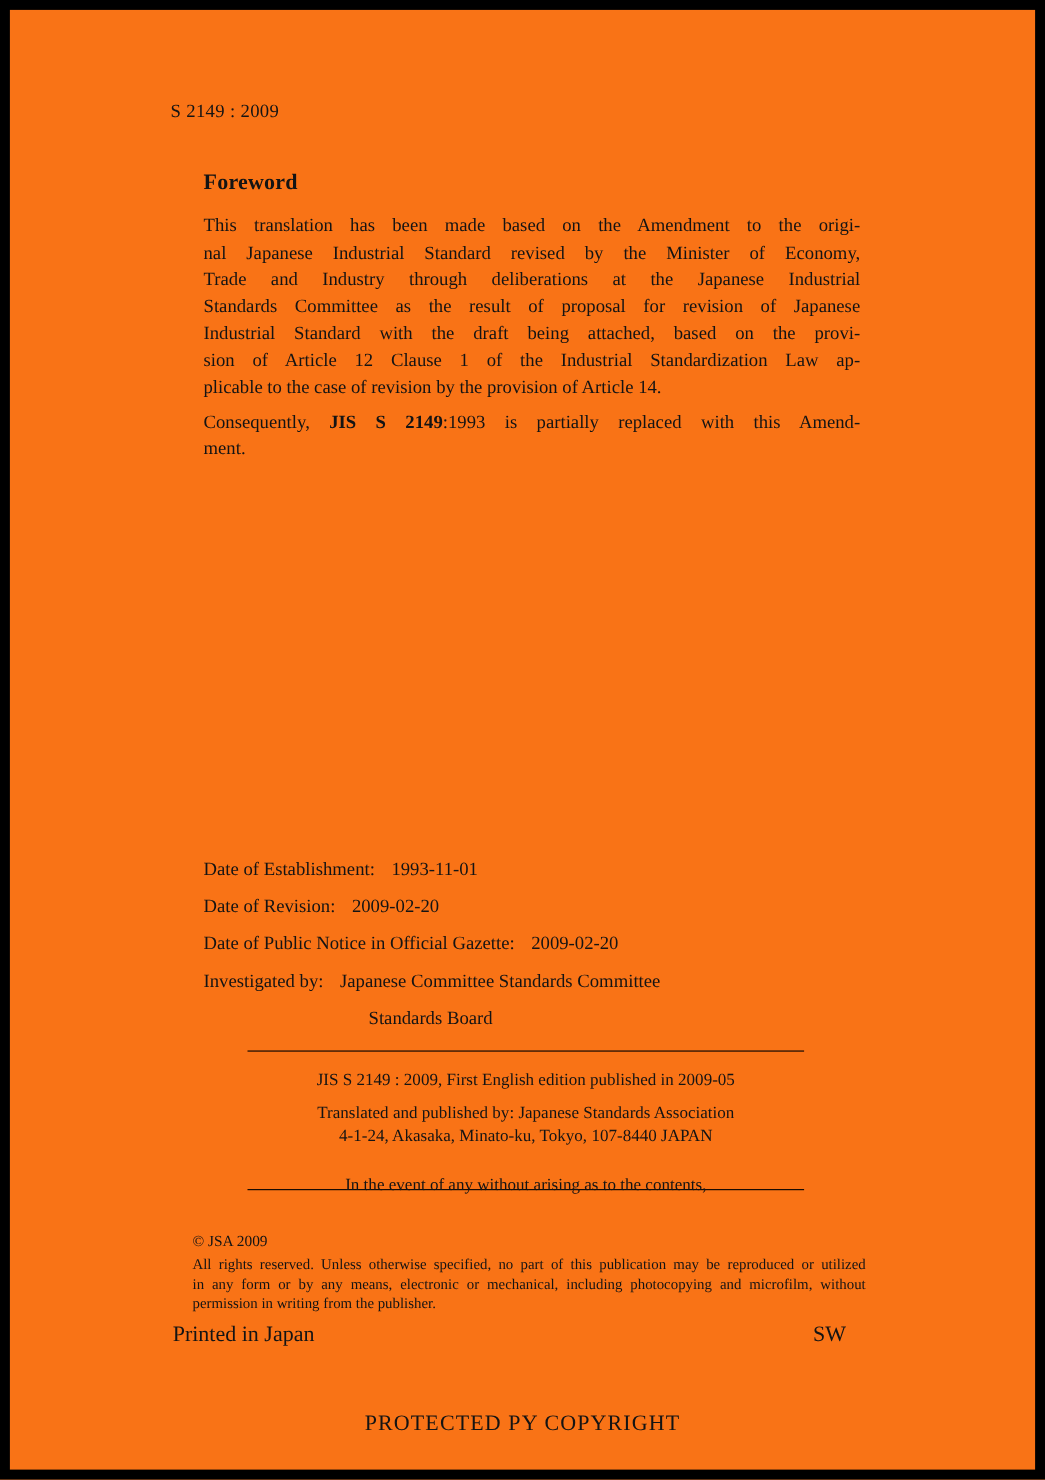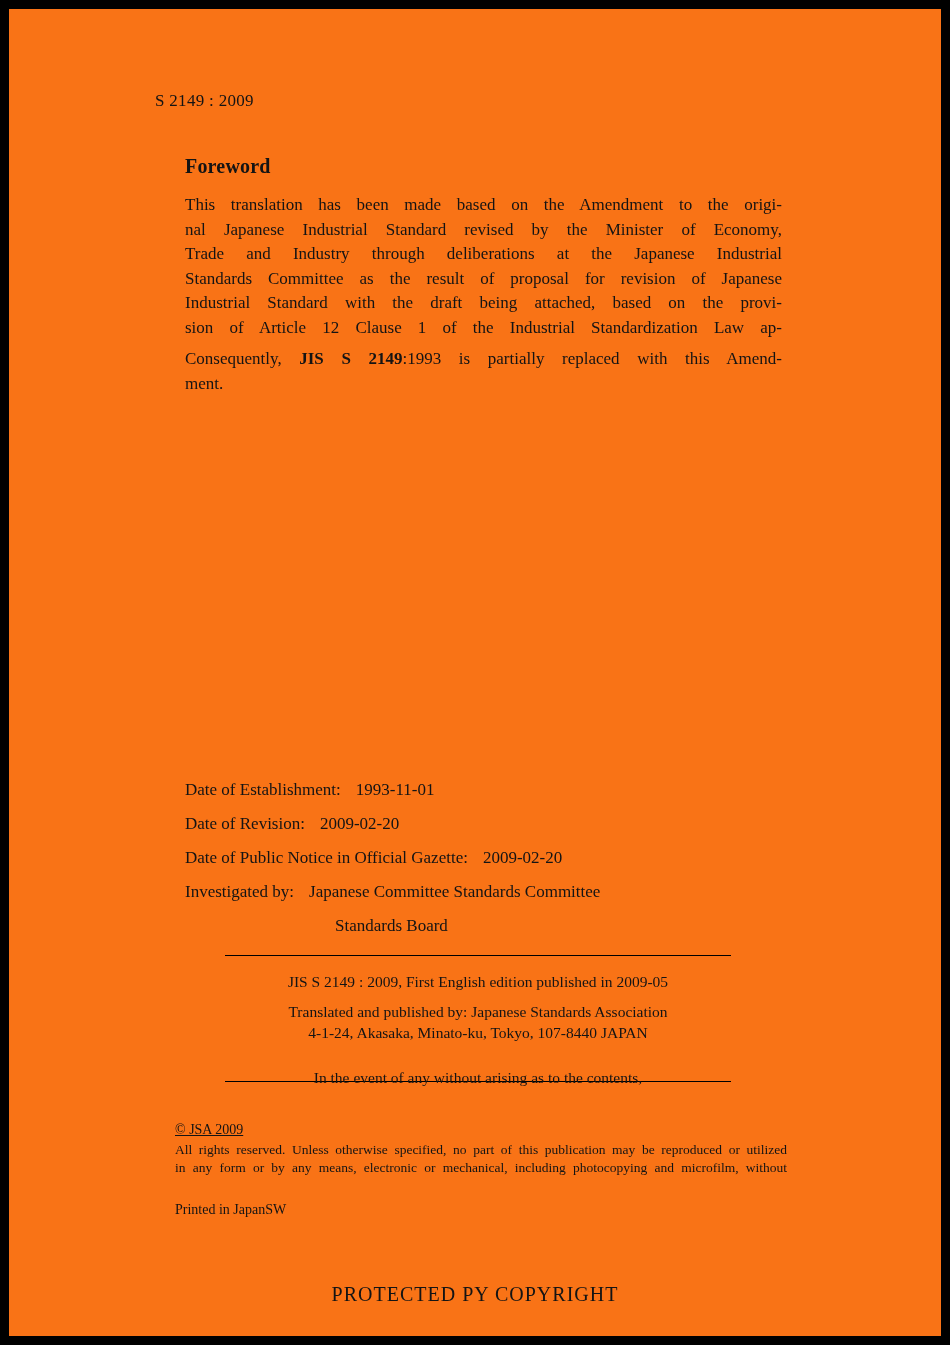--- a/index.html
+++ b/index.html
@@ -27,42 +27,43 @@
   .drow.indent{margin-left:150px;}
   .pubbox{
     position:absolute;left:216px;top:946px;width:506px;
     border-top:1.5px solid #000;border-bottom:1.5px solid #000;
     text-align:center;font-size:15.5px;line-height:21px;
     padding:15px 0 10px 0;box-sizing:border-box;height:127px;
   }
   .pub-line1{margin-bottom:9px;}
   .authority{position:absolute;left:216px;top:1058px;width:506px;text-align:center;font-size:15.5px;line-height:21px;}
   .copyright{position:absolute;left:166px;top:1112px;width:612px;}
-  .jsa{font-size:14px;line-height:18px;margin-bottom:2px;text-decoration:underline;}
+  .jsa{font-size:14px;line-height:18px;margin-bottom:2px;}
   .rline{font-size:13.5px;line-height:17.5px;text-align:justify;text-align-last:justify;}
   .rline.last{text-align-last:left;}
-  .printed-row{position:absolute;left:166px;top:1193px;width:612px;display:flex;font-size:14px;}
+  .printed-row{position:absolute;left:148px;top:1193px;width:612px;display:flex;justify-content:space-between;font-size:20px;}
   .footer{position:absolute;left:0;top:1274px;width:100%;text-align:center;font-size:20px;letter-spacing:1px;}
 </style>
 </head>
 <body>
 
 <div class="page">
 
   <div class="doc-number">S 2149 : 2009</div>
 
   <section class="foreword">
     <h2 class="fw-title">Foreword</h2>
     <div class="para">
       <div class="jline">This translation has been made based on the Amendment to the origi-</div>
       <div class="jline">nal Japanese Industrial Standard revised by the Minister of Economy,</div>
       <div class="jline">Trade and Industry through deliberations at the Japanese Industrial</div>
       <div class="jline">Standards Committee as the result of proposal for revision of Japanese</div>
       <div class="jline">Industrial Standard with the draft being attached, based on the provi-</div>
       <div class="jline">sion of Article 12 Clause 1 of the Industrial Standardization Law ap-</div>
+      <div class="jline last">plicable to the case of revision by the provision of Article 14.</div>
     </div>
     <div class="para para2">
       <div class="jline"><span>Consequently, </span><b>JIS S 2149</b><span>:1993 is partially replaced with this Amend-</span></div>
       <div class="jline last">ment.</div>
     </div>
   </section>
 
   <section class="dates">
     <div class="drow">
       <span class="dlabel">Date of Establishment:</span><span class="dvalue">1993-11-01</span>
@@ -87,20 +88,21 @@
 
   <section class="authority">
     <div>In the event of any without arising as to the contents,</div>
   </section>
 
   <section class="copyright">
     <div class="jsa">© JSA 2009</div>
     <div class="rights">
       <div class="rline">All rights reserved. Unless otherwise specified, no part of this publication may be reproduced or utilized</div>
       <div class="rline">in any form or by any means, electronic or mechanical, including photocopying and microfilm, without</div>
+      <div class="rline last">permission in writing from the publisher.</div>
     </div>
   </section>
 
   <div class="printed-row">
     <span>Printed in Japan</span>
     <span>SW</span>
   </div>
 
   <div class="footer">PROTECTED PY COPYRIGHT</div>
 

